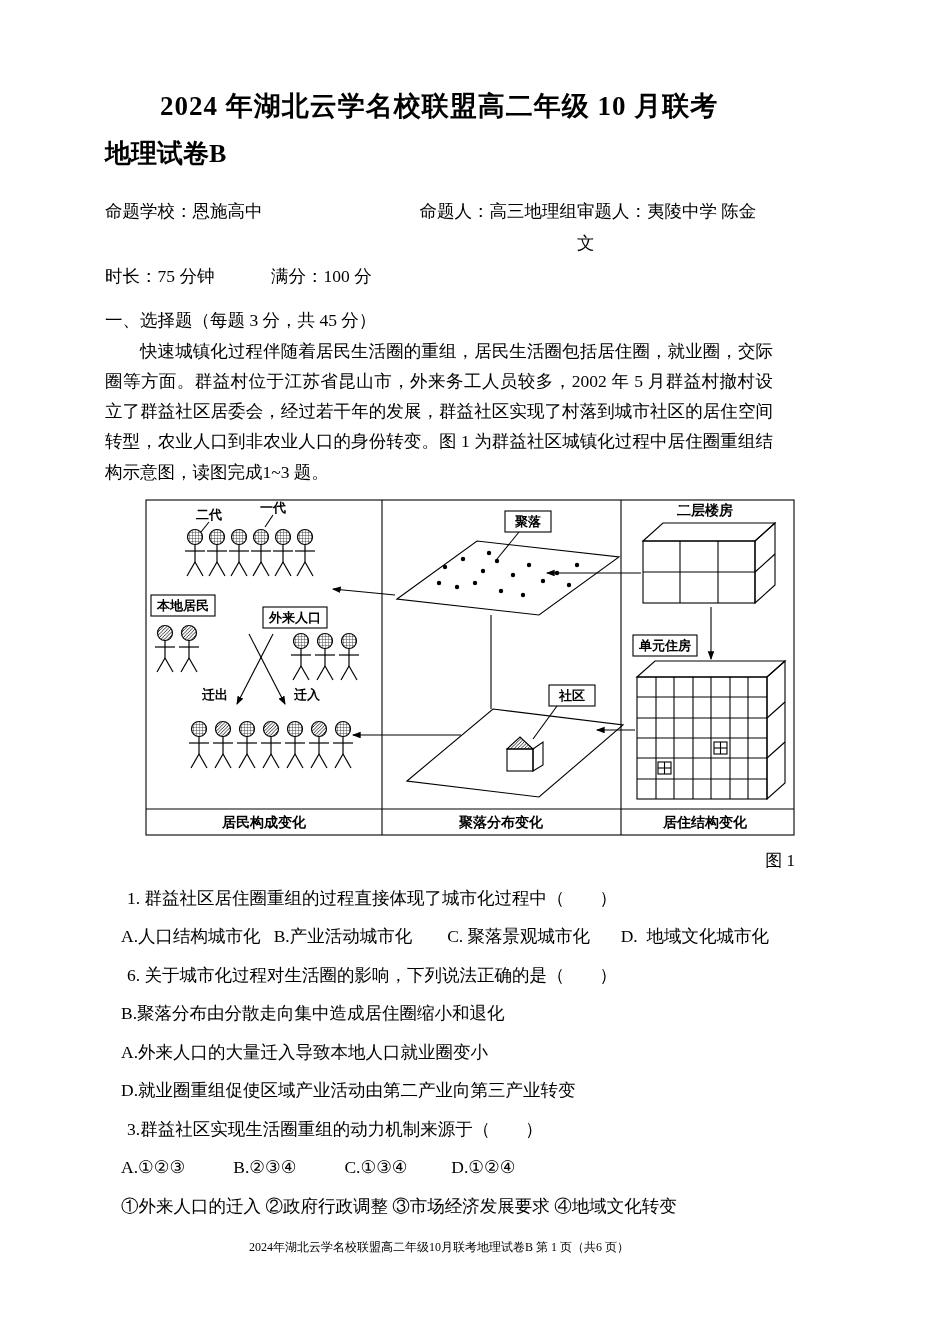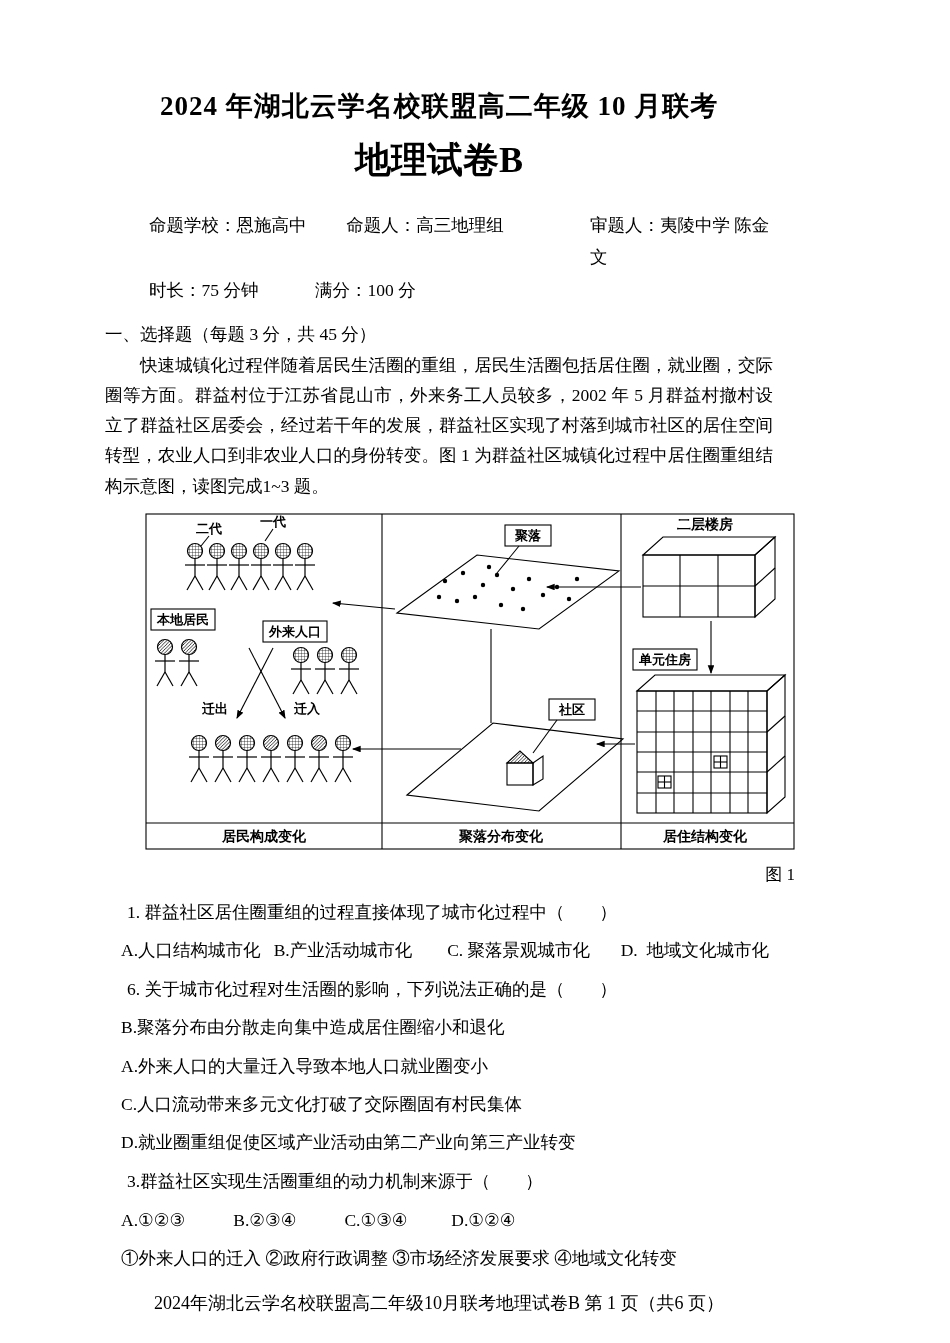--- a/index.html
+++ b/index.html
@@ -1,32 +1,32 @@
 <!DOCTYPE html>
 <html><head>
 <meta charset="utf-8">
 <style>
   html,body{margin:0;padding:0;background:#fff;}
   body{width:950px;height:1343px;overflow:hidden;color:#000;
        font-family:"Liberation Serif",serif;}
   .page{box-sizing:border-box;width:878px;height:1343px;padding:88px 105px 0 105px;}
   .title{text-align:center;font-size:27px;font-weight:bold;margin:0;letter-spacing:1px;}
-  .subtitle{text-align:center;font-size:36px;font-weight:bold;margin:12px 0 8px 0;}
-  .meta{margin-top:24px;font-size:17.5px;margin-left:44px;}
+  .subtitle{font-size:26px;font-weight:bold;margin:12px 0 8px 0;}
+  .meta{margin-top:24px;font-size:17.5px;}
   .meta-row{display:flex;line-height:1.85;}
-  .meta-row.r1 .c1{width:212px;} .meta-row.r1 .c2{width:262px;}
+  .meta-row.r1 .c1{width:212px;} .meta-row.r1 .c2{width:262px;text-align:right;}
   .meta-row.r2 .c1{width:404px;} .meta-row.r2 .c2{width:166px;}
   .section-title{margin-top:16px;font-size:17.5px;}
   .intro{margin:4px 0 0 0;text-indent:2em;font-size:17.5px;line-height:1.72;text-align:justify;}
   .figure-wrap{margin:12px 0 0 40px;width:650px;}
   .figure-caption{text-align:right;font-weight:normal;font-size:17px;margin-top:13px;}
   .q{font-size:17.5px;margin-top:13px;}
   .q .stem{line-height:1.5;margin-left:22px;}
   .opt{margin:12px 0 0 16px;white-space:pre-wrap;line-height:1.5;}
-  .footer{margin-top:20px;text-align:center;font-size:18px;}
+  .footer{margin-top:20px;text-align:center;font-size:12px;}
   
   svg{display:block;}
   .ln{stroke:#000;stroke-width:1.1;fill:none;}
   .ft{fill:#000;stroke:none;font-weight:bold;font-family:"Liberation Serif",serif;}
   .dot{fill:#000;stroke:none;}
 </style>
 </head>
 <body>
 
 <div class="page">
@@ -208,21 +208,20 @@
 
   <div class="q">
     <div class="stem">1. 群益社区居住圈重组的过程直接体现了城市化过程中（　　）</div>
     <div class="opt">A.人口结构城市化   B.产业活动城市化        C. 聚落景观城市化       D.  地域文化城市化</div>
   </div>
 
   <div class="q">
     <div class="stem">6. 关于城市化过程对生活圈的影响，下列说法正确的是（　　）</div>
     <div class="opt">B.聚落分布由分散走向集中造成居住圈缩小和退化</div>
     <div class="opt">A.外来人口的大量迁入导致本地人口就业圈变小</div>
-    <div class="opt">C.人口流动带来多元文化打破了交际圈固有村民集体</div>
     <div class="opt">D.就业圈重组促使区域产业活动由第二产业向第三产业转变</div>
   </div>
 
   <div class="q">
     <div class="stem">3.群益社区实现生活圈重组的动力机制来源于（　　）</div>
     <div class="opt">A.①②③           B.②③④           C.①③④          D.①②④</div>
     <div class="opt">①外来人口的迁入 ②政府行政调整 ③市场经济发展要求 ④地域文化转变</div>
   </div>
 
   <div class="footer">2024年湖北云学名校联盟高二年级10月联考地理试卷B 第 1 页（共6 页）</div>

